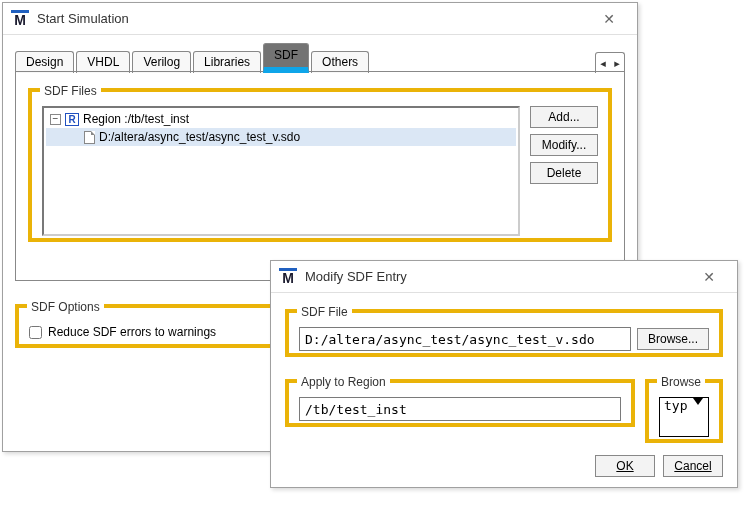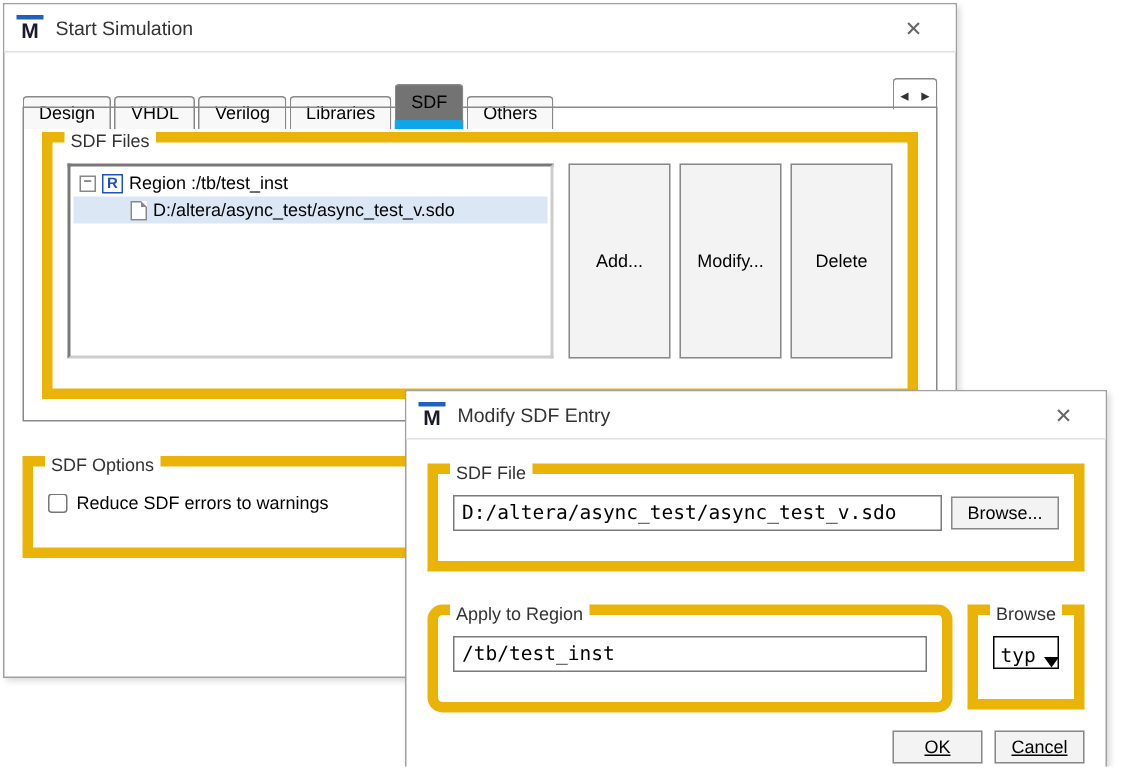--- a/index.html
+++ b/index.html
@@ -61,21 +61,21 @@
   .tabs-row { display:flex; align-items:flex-end; height:26px; position:relative; margin-bottom:-1px;}
   .tab {
     padding: 3px 10px 4px;
     border: 1px solid #888;
     border-bottom: none;
     margin-right: 2px;
     border-radius: 3px 3px 0 0;
     background: #f8f8f8;
     cursor: pointer;
     position: relative;
-    top: 13px;
+    top: 0;
   }
   .tab.active {
     background: #737373;
     z-index: 2;
     padding-top: 4px;
     padding-bottom: 5px;
     border-bottom: 6px solid #0ea5e9;
   }
   .tabs-nav {
     margin-left:auto;
@@ -88,22 +88,22 @@
   .tab-panel {
     border: 1px solid #888;
     border-top: 1px solid #888;
     padding: 14px 12px 12px;
     min-height: 210px;
     position:relative;
     top:-1px;
   }
   
   .group {
-    border: 7px solid #eab308;
-    padding: 14px 10px 20px;
+    border: 4px solid #eab308;
+    padding: 14px 10px 2px;
     position: relative;
     margin-top: 8px;
   }
   .group > .legend {
     position: absolute;
     top: -8px;
     left: 8px;
     background: #fff;
     padding: 0 4px;
     color: #333;
@@ -114,21 +114,21 @@
     gap:10px;
   }
   .tree-box {
     flex:1;
     border:2px inset #ccc;
     background:#fff;
     height:130px;
     overflow:auto;
     padding:2px;
   }
-  .btn-col { display:flex; flex-direction:row; gap:6px; }
+  .btn-col { display:flex; flex-direction:column; gap:6px; }
   .btn {
     min-width: 68px;
     padding: 3px 10px;
     border: 1px solid #888;
     background: #f3f3f3;
     cursor:pointer;
     text-align:center;
     font: inherit;
   }
   .tree-item { display:flex; align-items:center; height:18px; white-space:nowrap;}
@@ -159,22 +159,22 @@
     border:1px solid #7a7a7a;
     padding:3px 5px;
     font:inherit;
     background:#fff;
     height:24px;
   }
   .dlg2-body { padding: 12px 14px 10px;}
   .row-flex{ display:flex; gap:10px; align-items:flex-start;}
   .dlg2-buttons{ display:flex; justify-content:flex-end; gap:8px; margin-top:12px;text-decoration:underline;}
   .delay-sel{
-    border:1px solid #000; background:#fff; font:inherit; height:22px;
-    display:flex;align-items:flex-end;padding:0 2px 0 4px;gap:6px;cursor:pointer;
+    border:1px solid #000; background:#fff; font:inherit; height:40px;
+    display:flex;align-items:flex-start;padding:0 2px 0 4px;gap:6px;cursor:pointer;
   }
   .delay-arrow{ width:0;height:0;border-left:5px solid transparent;border-right:5px solid transparent;border-top:7px solid #000;}
 </style>
 </head>
 <body>
 
 <div class="window" style="left:2px; top:2px; width:636px; height:450px;">
   <div class="titlebar">
     <div class="logo">M</div>
     <div class="title">Start Simulation</div>
@@ -237,21 +237,21 @@
   <div class="dlg2-body">
     <div class="group" style="margin-top:4px;">
       <div class="legend">SDF File</div>
       <div style="display:flex; gap:6px; align-items:center;">
         <input class="text-input" style="flex: 1 1 0%; font-family: Consolas, monospace; font-size: 13px;" value="D:/altera/async_test/async_test_v.sdo">
         <button class="btn">Browse...</button>
       </div>
     </div>
 
     <div class="row-flex" style="margin-top:14px;">
-      <div class="group" style="flex:1;border-radius:10px;">
+      <div class="group" style="flex:1;">
         <div class="legend">Apply to Region</div>
         <input class="text-input" style="width: 100%; font-family: Consolas, monospace; font-size: 13px;" value="/tb/test_inst">
       </div>
       <div class="group" style="width:78px;">
         <div class="legend">Browse</div>
         <div class="delay-sel">
           <span style="font-family:Consolas,monospace;font-size:13px;">typ</span>
           <span class="delay-arrow"></span>
         </div>
       </div>

